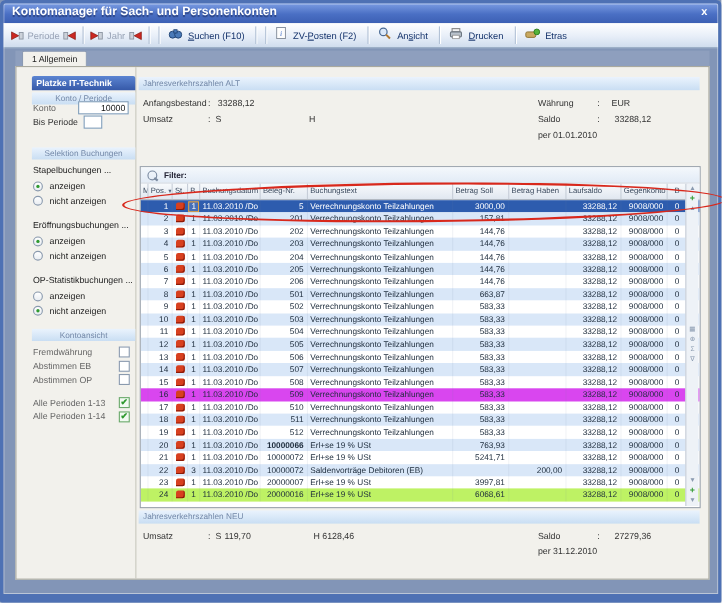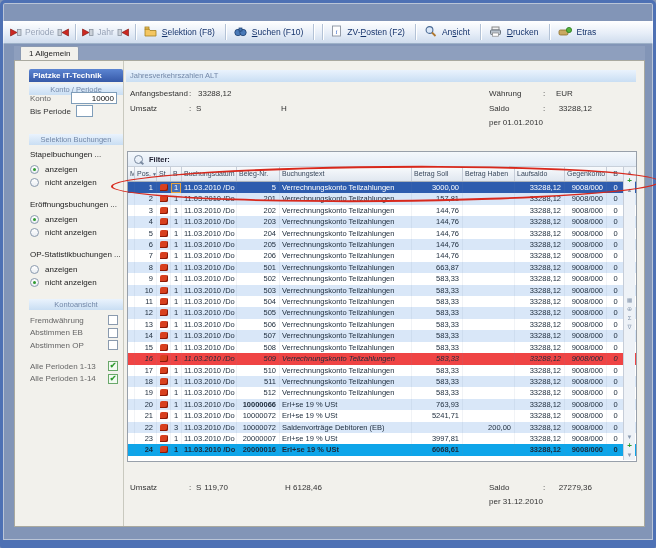--- a/index.html
+++ b/index.html
@@ -73,20 +73,24 @@
   .strip .si.plus{color:#2f9a2f;font-weight:bold;font-size:8px;}
 
   
   .annot{left:111px;top:166px;width:545px;height:32px;border:2px solid #d8281c;border-radius:50%;transform:rotate(-0.5deg);z-index:60;pointer-events:none;}
 </style>
 </head>
 <body>
 
 <div id="win">
 
+  <div class="abs titlebar">
+    <div class="abs title-text">Kontomanager für Sach- und Personenkonten</div>
+    <div class="close-x">x</div>
+  </div>
 
   <div class="abs toolbar" id="toolbar">
       <span class="tb-arrow">
         <svg width="13" height="9">
           <rect x="8.5" y="1.5" width="3.5" height="6" fill="#ccd2da" stroke="#8a93a0" stroke-width="0.8"></rect>
           <path d="M8 4.5 L1.5 1 V8 Z" fill="#cc2822" stroke="#7d0f06" stroke-width="0.6"></path>
         </svg>
       </span>
       <span class="tb-label disabled">Periode</span>
       <span class="tb-arrow">
@@ -103,27 +107,20 @@
         </svg>
       </span>
       <span class="tb-label disabled">Jahr</span>
       <span class="tb-arrow">
         <svg width="13" height="9">
           <rect x="1" y="1.5" width="3.5" height="6" fill="#ccd2da" stroke="#8a93a0" stroke-width="0.8"></rect>
           <path d="M5 4.5 L11.5 1 V8 Z" fill="#cc2822" stroke="#7d0f06" stroke-width="0.6"></path>
         </svg>
       </span>
       <span class="tb-sep"></span>
-      <span class="tb-btn">
-        <span><svg width="13" height="11">
-            <path d="M1 3 h4 l1 1.5 h6 v5.5 h-11 Z" fill="#f4c661" stroke="#a5801f" stroke-width="0.8"></path>
-            <rect x="1" y="1" width="4" height="2" fill="#f4c661" stroke="#a5801f" stroke-width="0.8"></rect>
-          </svg></span>
-        <span class="tb-label"><u>S</u>elektion (F8)</span>
-      </span>
       <span class="tb-sep"></span>
       <span class="tb-btn">
         <span><svg width="13" height="11">
             <circle cx="4" cy="6.5" r="3.2" fill="#4a7ab8" stroke="#1d3f6e" stroke-width="0.8"></circle>
             <circle cx="9" cy="6.5" r="3.2" fill="#4a7ab8" stroke="#1d3f6e" stroke-width="0.8"></circle>
             <rect x="5" y="2" width="3" height="3" fill="#4a7ab8" stroke="#1d3f6e" stroke-width="0.7"></rect>
           </svg></span>
         <span class="tb-label"><u>S</u>uchen (F10)</span>
       </span>
       <span class="tb-sep"></span>
@@ -478,21 +475,21 @@
           <div class="c ctr" style="width: 11px;">1</div>
           <div class="c l" style="width: 55px;">11.03.2010 /Do</div>
           <div class="c r" style="width: 43px;">508</div>
           <div class="c l" style="width: 132px;">Verrechnungskonto Teilzahlungen</div>
           <div class="c r" style="width: 51px;">583,33</div>
           <div class="c r" style="width: 52px;"></div>
           <div class="c r" style="width: 50px;">33288,12</div>
           <div class="c r" style="width: 42px;">9008/000</div>
           <div class="c ctr" style="width: 18px;">0</div>
         </div>
-        <div class="gr" style="background: #ef4444; font-style: italic;">
+        <div class="gr" style="background: #d946ef;">
           <div class="c ctr" style="width: 7px;"></div>
           <div class="c r" style="width: 22px;">16</div>
           <div class="c ctr" style="width: 14px;"><span class="marker" style="background: rgb(216, 64, 31);"></span></div>
           <div class="c ctr" style="width: 11px;">1</div>
           <div class="c l" style="width: 55px;">11.03.2010 /Do</div>
           <div class="c r" style="width: 43px;">509</div>
           <div class="c l" style="width: 132px;">Verrechnungskonto Teilzahlungen</div>
           <div class="c r" style="width: 51px;">583,33</div>
           <div class="c r" style="width: 52px;"></div>
           <div class="c r" style="width: 50px;">33288,12</div>
@@ -590,21 +587,21 @@
           <div class="c ctr" style="width: 11px;">1</div>
           <div class="c l" style="width: 55px;">11.03.2010 /Do</div>
           <div class="c r" style="width: 43px;">20000007</div>
           <div class="c l" style="width: 132px;">Erl+se 19 % USt</div>
           <div class="c r" style="width: 51px;">3997,81</div>
           <div class="c r" style="width: 52px;"></div>
           <div class="c r" style="width: 50px;">33288,12</div>
           <div class="c r" style="width: 42px;">9008/000</div>
           <div class="c ctr" style="width: 18px;">0</div>
         </div>
-        <div class="gr" style="background: #0ea5e9; font-weight: bold;">
+        <div class="gr" style="background: #bef264;">
           <div class="c ctr" style="width: 7px;"></div>
           <div class="c r" style="width: 22px;">24</div>
           <div class="c ctr" style="width: 14px;"><span class="marker" style="background: rgb(216, 64, 31);"></span></div>
           <div class="c ctr" style="width: 11px;">1</div>
           <div class="c l" style="width: 55px;">11.03.2010 /Do</div>
           <div class="c r" style="width: 43px;">20000016</div>
           <div class="c l" style="width: 132px;">Erl+se 19 % USt</div>
           <div class="c r" style="width: 51px;">6068,61</div>
           <div class="c r" style="width: 52px;"></div>
           <div class="c r" style="width: 50px;">33288,12</div>
@@ -625,20 +622,21 @@
           <span class="si">∇</span>
         </div>
         <div class="sg">
           <span class="si">▼</span>
           <span class="si plus">+</span>
           <span class="si">▼</span>
         </div>
       </div>
   </div>
 
+  <div class="abs section-bar" style="top:464px;">Jahresverkehrszahlen NEU</div>
   <div class="abs info" style="left:130px;top:483px;">Umsatz</div>
   <div class="abs info" style="left:189px;top:483px;">:</div>
   <div class="abs info" style="left:196px;top:483px;">S</div>
   <div class="abs info num" style="left:198px;top:483px;width:30px;">119,70</div>
   <div class="abs info" style="left:285px;top:483px;">H</div>
   <div class="abs info" style="left:293px;top:483px;">6128,46</div>
   <div class="abs info" style="left:489px;top:483px;">Saldo</div>
   <div class="abs info" style="left:543px;top:483px;">:</div>
   <div class="abs info num" style="left:548px;top:483px;width:44px;">27279,36</div>
   <div class="abs info" style="left:489px;top:497px;">per 31.12.2010</div>

